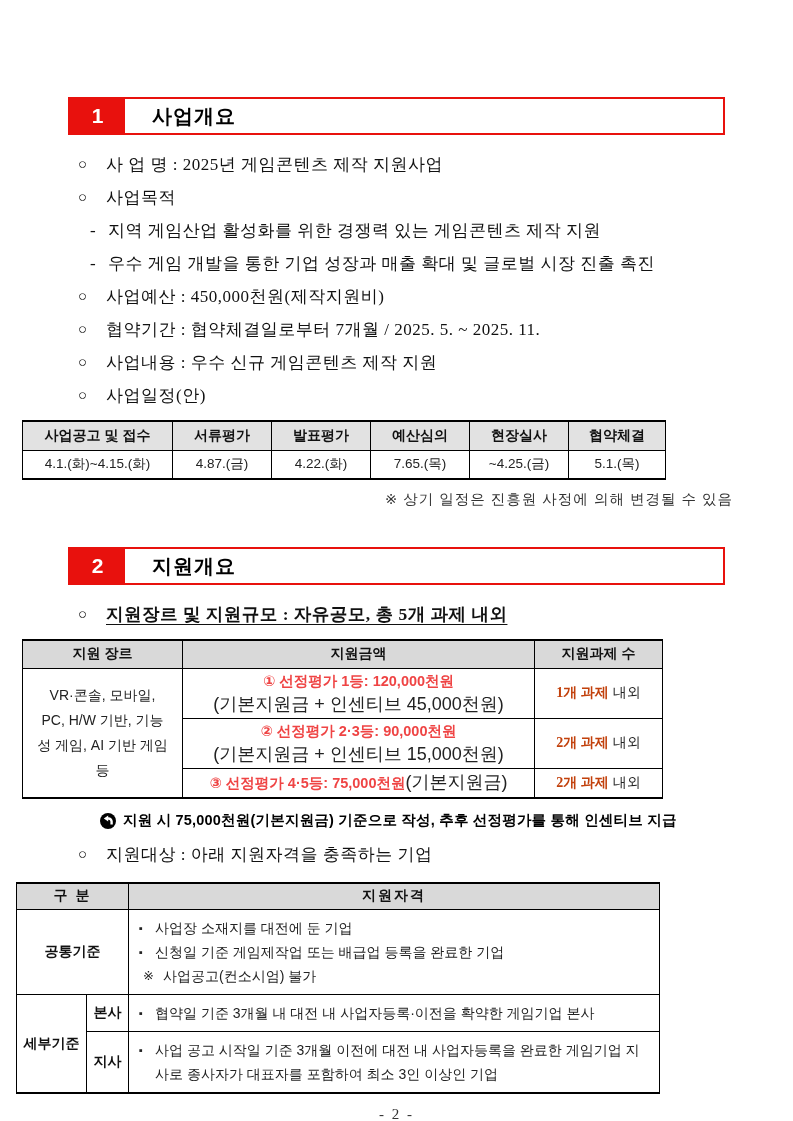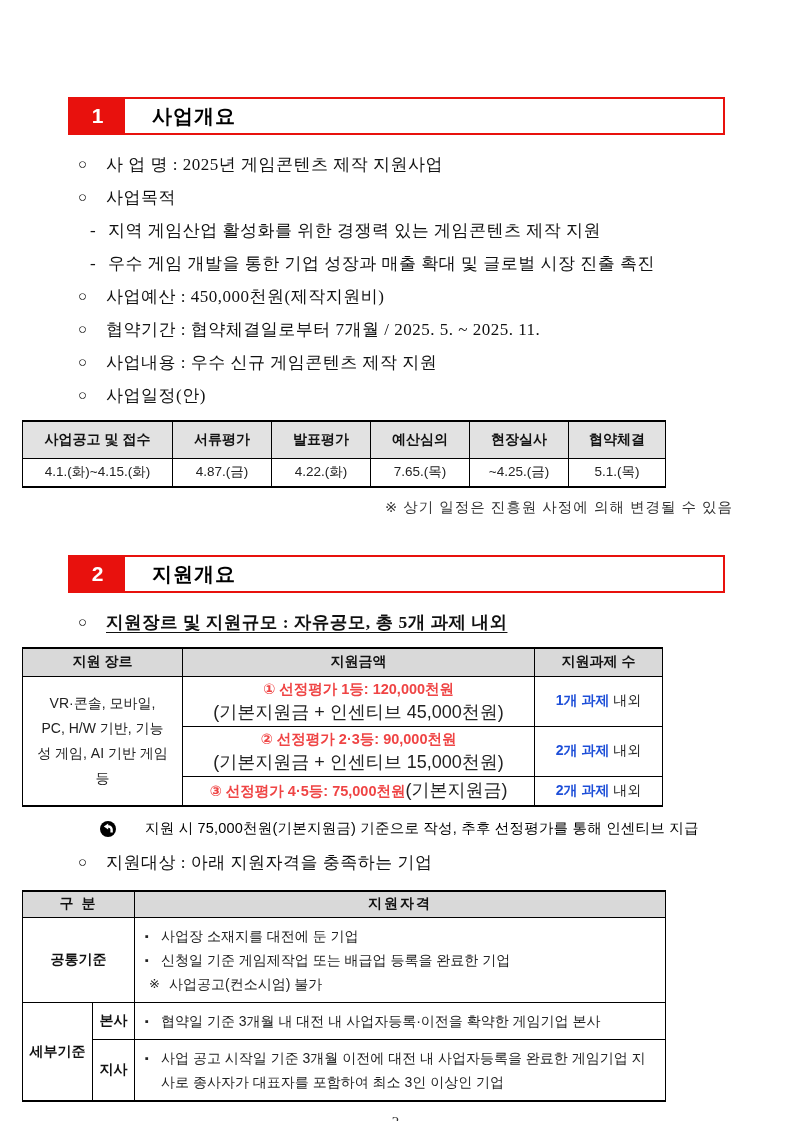--- a/index.html
+++ b/index.html
@@ -46,21 +46,21 @@
     font-family:"Liberation Sans","DejaVu Sans",sans-serif;
     font-size:14px; color:#222;
     table-layout:fixed;
   }
   th, td { border:1px solid #000; text-align:center; vertical-align:middle; }
   th { font-weight:bold; color:#111; }
   .tbl { border-top:2.5px solid #000; border-bottom:2.5px solid #000; }
 
   
   .schedule-table { margin-left:22px; margin-top:8px; width:643px; }
-  .schedule-table th { background:#e2e2e2; height:37px; font-size:14px; }
+  .schedule-table th { background:#e2e2e2; height:29px; font-size:14px; }
   .schedule-table td { height:29px; white-space:nowrap; font-size:13.5px;margin-top:10px; }
   .schedule-note {
     width:665px; margin-left:68px; margin-top:8px;
     text-align:right; font-family:"Liberation Sans","DejaVu Sans",sans-serif;
     font-size:14.5px; color:#333; height:22px; line-height:22px; letter-spacing:1px;
   }
 
   
   .genre-heading { margin-left:68px; margin-top:13px; display:flex; line-height:33px; }
   .genre-heading .marker { font-size:15px; }
@@ -71,35 +71,35 @@
 
   
   .support-table { margin-left:22px; margin-top:8px; width:640px; }
   .support-table th { background:#d9d9d9; height:28px; }
   .support-table .genre-cell { font-size:14px; line-height:25px; padding:0 14px; }
   .amount-cell { height:50px; line-height:23px; }
   .amount-main { font-weight:bold; font-size:14.5px; color:#ef4444; display:block; }
   .amount-sub { font-size:18px; display:block; }
   .amount-cell.single { height:27px; line-height:27px; }
   .amount-cell.single .amount-main, .amount-cell.single .amount-sub { display:inline; }
-  .count-bold { font-weight:bold; color:#1d4ed8; }
+  .count-bold { font-weight:bold; color:#c2410c;font-family:Liberation Serif, serif; }
 
   
   .incentive-note {
     margin-left:100px; margin-top:10px; height:24px;
     display:flex; align-items:center;
     font-family:"Liberation Sans","DejaVu Sans",sans-serif;
-    font-size:14.5px; font-weight:normal; color:#000; letter-spacing:0.2px;gap:22px;
+    font-size:14.5px; font-weight:bold; color:#000; letter-spacing:0.2px;
   }
   .incentive-note svg { margin-right:7px; flex:0 0 auto; }
 
   .target-line { margin-top:5px; }
 
   
-  .elig-table { margin-left:22px; margin-top:11px; width:643px; }
+  .elig-table { margin-left:16px; margin-top:11px; width:643px; }
   .elig-table th { background:#d9d9d9; height:27px; letter-spacing:2px; }
   .elig-table .label-cell { font-weight:bold; color:#111; }
   .elig-table .qual-cell { text-align:left; padding:6px 10px; }
   .qual-line { display:flex; line-height:24px; }
   .qual-line .bullet { flex:0 0 16px; font-size:11px; }
   .qual-line.ref .bullet { flex:0 0 20px; margin-left:4px; font-size:13px; }
   .qual-line .qual-text { flex:1; font-size:14px; }
   .row-common { height:75px; }
   .row-hq { height:30px; }
   .row-branch { height:58px; }

